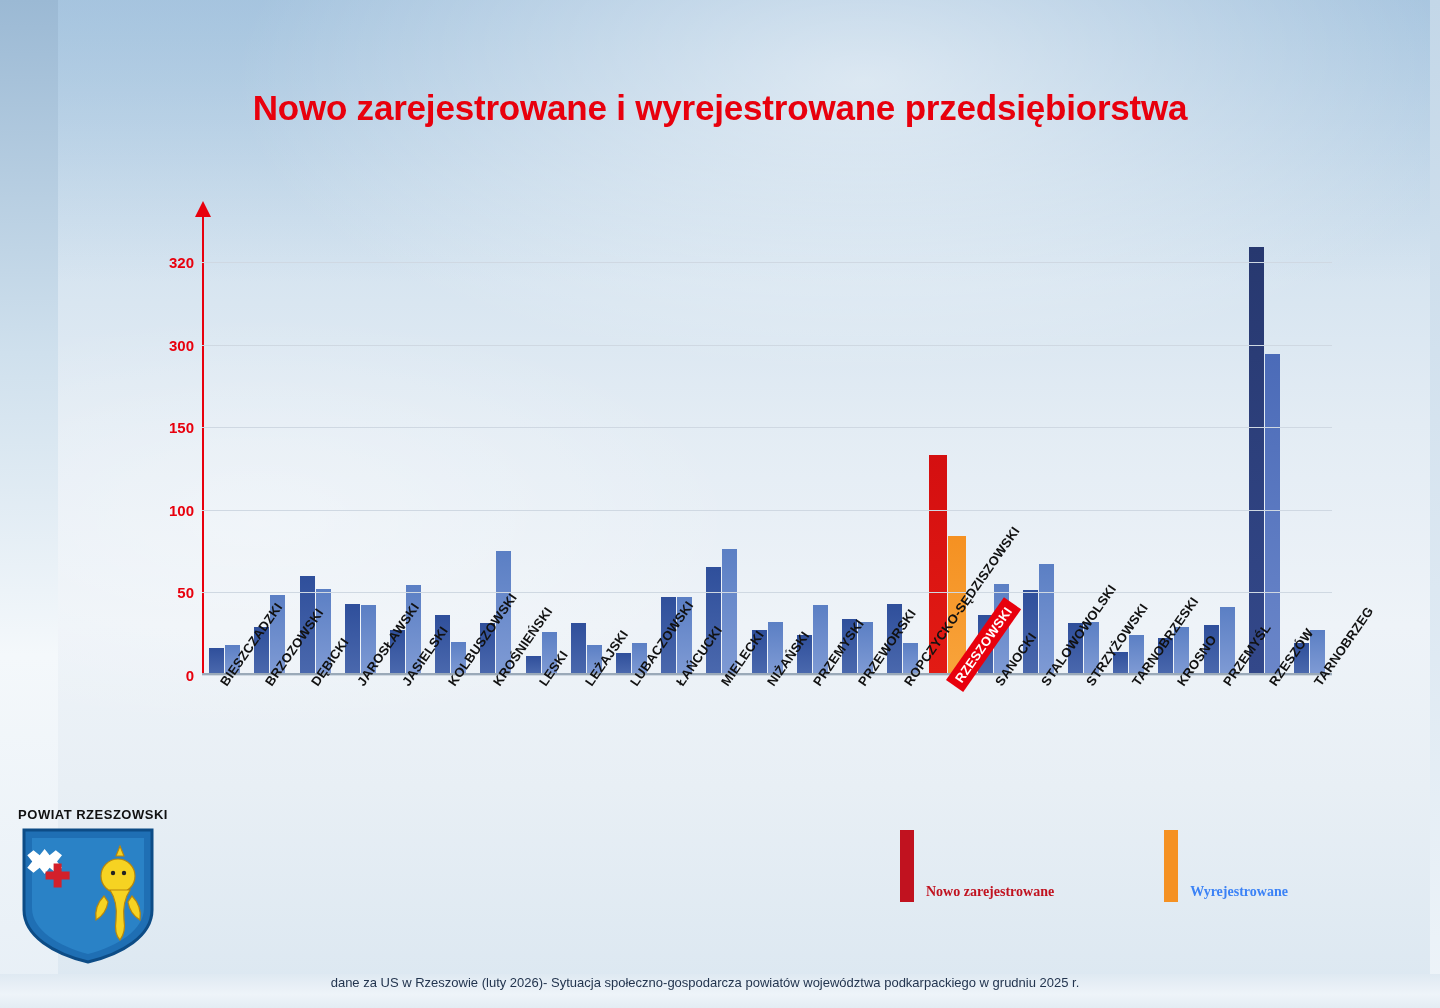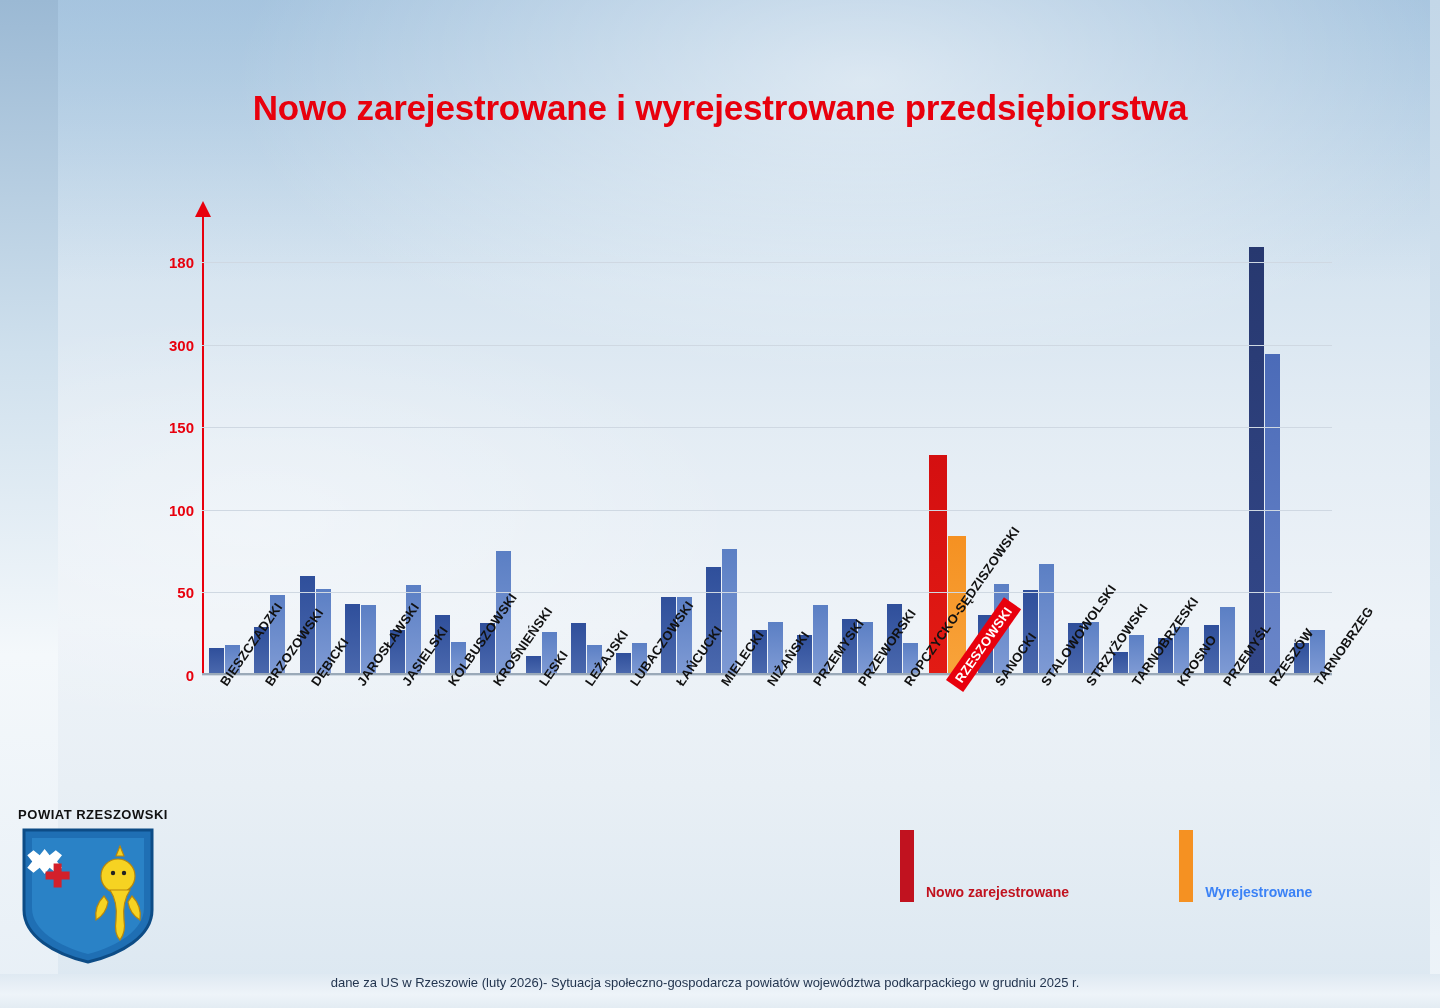--- a/index.html
+++ b/index.html
@@ -52,21 +52,21 @@
   .group.dark .bar.reg{background:linear-gradient(180deg,#27386f,#33488a);}
   .group.dark .bar.dereg{background:linear-gradient(180deg,#4b6bb8,#6a86c9);}
 
   
   .xlabels{position:absolute;left:202px;top:680px;width:1140px;height:200px;}
   .xlab{position:absolute;transform-origin:left top;transform:rotate(-55deg);
      font-size:13px;font-weight:bold;color:#111;white-space:nowrap;letter-spacing:.2px;}
   .xlab.hl{background:#e8000d;color:#fff;padding:3px 6px;}
 
   
-  .legend{position:absolute;left:900px;top:830px;display:flex;gap:110px;align-items:flex-start;}
+  .legend{position:absolute;left:900px;top:830px;display:flex;gap:110px;align-items:flex-start;font-family:Liberation Serif, serif;}
   .legend-item{display:flex;align-items:flex-end;gap:12px;}
   .swatch{width:14px;height:72px;}
   .sw-red{background:#c1121f;}
   .sw-orange{background:#f59122;}
   .legend-label{font-size:14px;font-weight:bold;padding-bottom:2px;}
   .lab-red{color:#c1121f;}
   .lab-orange{color:#3b82f6;}
 
   
   .source{position:absolute;left:0;bottom:18px;width:1410px;text-align:center;
@@ -200,21 +200,21 @@
       <div class="ytick" style="top: 446px;">0</div>
       <div class="gridline" style="top: 363.407px;"></div>
       <div class="ytick" style="top: 363.407px;">50</div>
       <div class="gridline" style="top: 280.815px;"></div>
       <div class="ytick" style="top: 280.815px;">100</div>
       <div class="gridline" style="top: 198.222px;"></div>
       <div class="ytick" style="top: 198.222px;">150</div>
       <div class="gridline" style="top: 115.63px;"></div>
       <div class="ytick" style="top: 115.63px;">300</div>
       <div class="gridline" style="top: 33.037px;"></div>
-      <div class="ytick" style="top: 33.037px;">180</div>
+      <div class="ytick" style="top: 33.037px;">320</div>
     </div>
 </div>
 
 <div class="xlabels" id="xlabels">
     <div class="xlab" style="left: 14.8px; top: 0px;">BIESZCZADZKI</div>
     <div class="xlab" style="left: 60.4px; top: 0px;">BRZOZOWSKI</div>
     <div class="xlab" style="left: 106px; top: 0px;">DĘBICKI</div>
     <div class="xlab" style="left: 151.6px; top: 0px;">JAROSŁAWSKI</div>
     <div class="xlab" style="left: 197.2px; top: 0px;">JASIELSKI</div>
     <div class="xlab" style="left: 242.8px; top: 0px;">KOLBUSZOWSKI</div>

